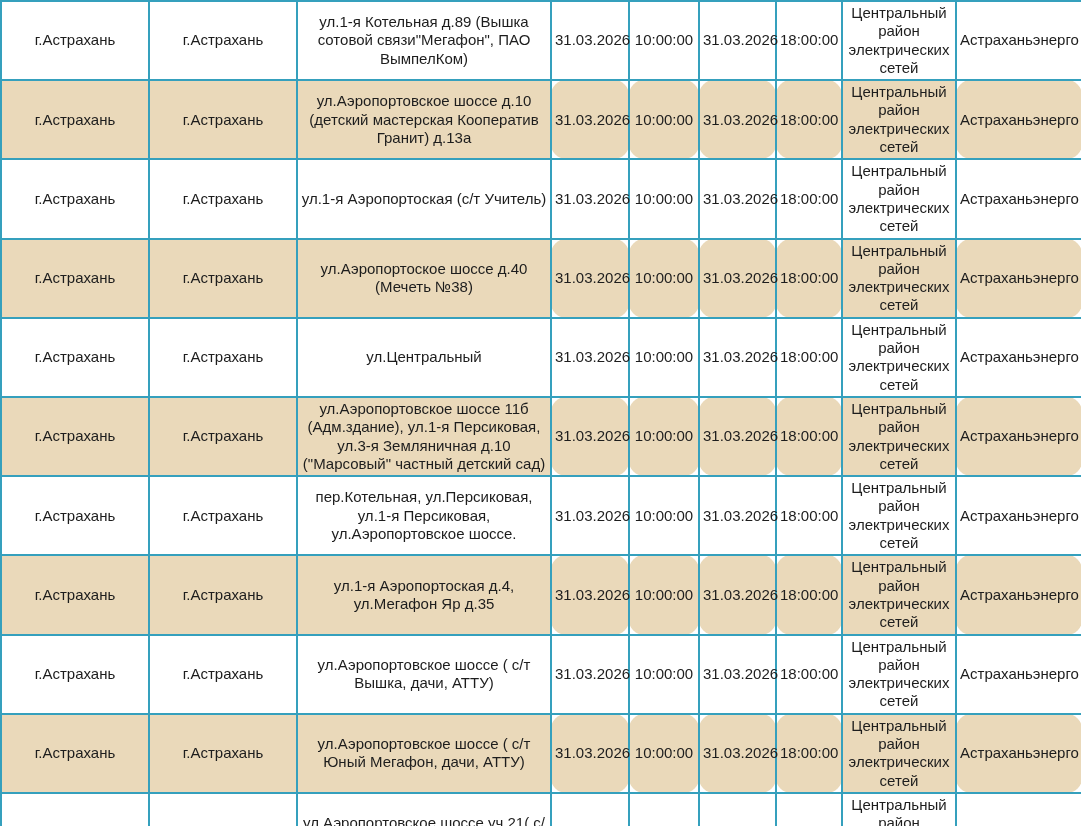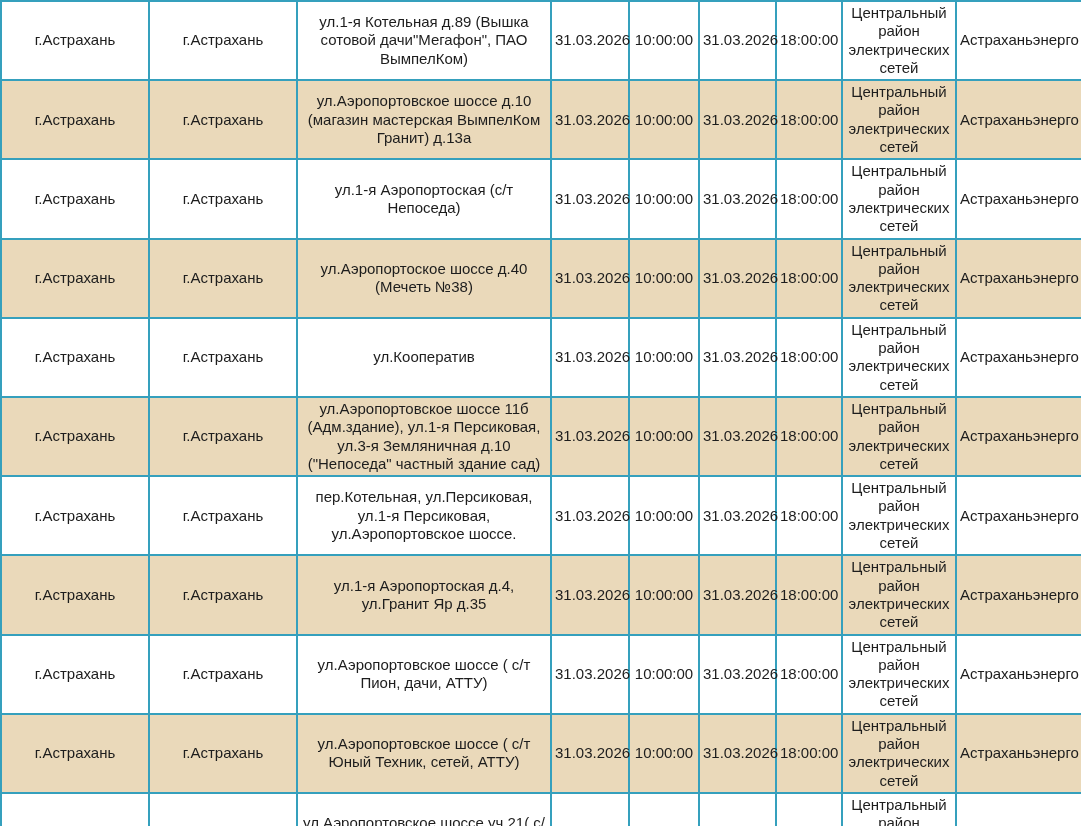--- a/index.html
+++ b/index.html
@@ -29,20 +29,21 @@
   table.outage-table tr {
     height: 73px;
     background: #ffffff;
   }
   table.outage-table tr:nth-child(even) {
     background: #ead9ba;
   }
   td.c-date, td.c-time, td.c-company {
     white-space: nowrap;
     padding: 2px 1px;
+    border-radius: 15px;
   }
 </style>
 </head>
 <body>
 
 <div class="table-wrap">
   <table class="outage-table">
     <colgroup>
       <col style="width:148px">
       <col style="width:148px">
@@ -51,45 +52,45 @@
       <col style="width:70px">
       <col style="width:77px">
       <col style="width:66px">
       <col style="width:114px">
       <col style="width:126px">
     </colgroup>
     <tbody id="outage-tbody">
   <tr>
     <td class="c-city">г.Астрахань</td>
     <td class="c-settlement">г.Астрахань</td>
-    <td class="c-address">ул.1-я Котельная д.89 (Вышка сотовой дачи"Мегафон", ПАО ВымпелКом)</td>
+    <td class="c-address">ул.1-я Котельная д.89 (Вышка сотовой связи"Мегафон", ПАО ВымпелКом)</td>
     <td class="c-date">31.03.2026</td>
     <td class="c-time">10:00:00</td>
     <td class="c-date">31.03.2026</td>
     <td class="c-time">18:00:00</td>
     <td class="c-network">Центральный район электрических сетей</td>
     <td class="c-company">Астраханьэнерго</td>
   </tr>
 
   <tr>
     <td class="c-city">г.Астрахань</td>
     <td class="c-settlement">г.Астрахань</td>
-    <td class="c-address">ул.Аэропортовское шоссе д.10 (магазин мастерская ВымпелКом Гранит) д.13а</td>
+    <td class="c-address">ул.Аэропортовское шоссе д.10 (детский мастерская Кооператив Гранит) д.13а</td>
     <td class="c-date">31.03.2026</td>
     <td class="c-time">10:00:00</td>
     <td class="c-date">31.03.2026</td>
     <td class="c-time">18:00:00</td>
     <td class="c-network">Центральный район электрических сетей</td>
     <td class="c-company">Астраханьэнерго</td>
   </tr>
 
   <tr>
     <td class="c-city">г.Астрахань</td>
     <td class="c-settlement">г.Астрахань</td>
-    <td class="c-address">ул.1-я Аэропортоская (с/т Непоседа)</td>
+    <td class="c-address">ул.1-я Аэропортоская (с/т Учитель)</td>
     <td class="c-date">31.03.2026</td>
     <td class="c-time">10:00:00</td>
     <td class="c-date">31.03.2026</td>
     <td class="c-time">18:00:00</td>
     <td class="c-network">Центральный район электрических сетей</td>
     <td class="c-company">Астраханьэнерго</td>
   </tr>
 
   <tr>
     <td class="c-city">г.Астрахань</td>
@@ -99,33 +100,33 @@
     <td class="c-time">10:00:00</td>
     <td class="c-date">31.03.2026</td>
     <td class="c-time">18:00:00</td>
     <td class="c-network">Центральный район электрических сетей</td>
     <td class="c-company">Астраханьэнерго</td>
   </tr>
 
   <tr>
     <td class="c-city">г.Астрахань</td>
     <td class="c-settlement">г.Астрахань</td>
-    <td class="c-address">ул.Кооператив</td>
+    <td class="c-address">ул.Центральный</td>
     <td class="c-date">31.03.2026</td>
     <td class="c-time">10:00:00</td>
     <td class="c-date">31.03.2026</td>
     <td class="c-time">18:00:00</td>
     <td class="c-network">Центральный район электрических сетей</td>
     <td class="c-company">Астраханьэнерго</td>
   </tr>
 
   <tr>
     <td class="c-city">г.Астрахань</td>
     <td class="c-settlement">г.Астрахань</td>
-    <td class="c-address">ул.Аэропортовское шоссе 11б (Адм.здание), ул.1-я Персиковая, ул.3-я Земляничная д.10 ("Непоседа" частный здание сад)</td>
+    <td class="c-address">ул.Аэропортовское шоссе 11б (Адм.здание), ул.1-я Персиковая, ул.3-я Земляничная д.10 ("Марсовый" частный детский сад)</td>
     <td class="c-date">31.03.2026</td>
     <td class="c-time">10:00:00</td>
     <td class="c-date">31.03.2026</td>
     <td class="c-time">18:00:00</td>
     <td class="c-network">Центральный район электрических сетей</td>
     <td class="c-company">Астраханьэнерго</td>
   </tr>
 
   <tr>
     <td class="c-city">г.Астрахань</td>
@@ -135,45 +136,45 @@
     <td class="c-time">10:00:00</td>
     <td class="c-date">31.03.2026</td>
     <td class="c-time">18:00:00</td>
     <td class="c-network">Центральный район электрических сетей</td>
     <td class="c-company">Астраханьэнерго</td>
   </tr>
 
   <tr>
     <td class="c-city">г.Астрахань</td>
     <td class="c-settlement">г.Астрахань</td>
-    <td class="c-address">ул.1-я Аэропортоская д.4, ул.Гранит Яр д.35</td>
+    <td class="c-address">ул.1-я Аэропортоская д.4, ул.Мегафон Яр д.35</td>
     <td class="c-date">31.03.2026</td>
     <td class="c-time">10:00:00</td>
     <td class="c-date">31.03.2026</td>
     <td class="c-time">18:00:00</td>
     <td class="c-network">Центральный район электрических сетей</td>
     <td class="c-company">Астраханьэнерго</td>
   </tr>
 
   <tr>
     <td class="c-city">г.Астрахань</td>
     <td class="c-settlement">г.Астрахань</td>
-    <td class="c-address">ул.Аэропортовское шоссе ( с/т Пион, дачи, АТТУ)</td>
+    <td class="c-address">ул.Аэропортовское шоссе ( с/т Вышка, дачи, АТТУ)</td>
     <td class="c-date">31.03.2026</td>
     <td class="c-time">10:00:00</td>
     <td class="c-date">31.03.2026</td>
     <td class="c-time">18:00:00</td>
     <td class="c-network">Центральный район электрических сетей</td>
     <td class="c-company">Астраханьэнерго</td>
   </tr>
 
   <tr>
     <td class="c-city">г.Астрахань</td>
     <td class="c-settlement">г.Астрахань</td>
-    <td class="c-address">ул.Аэропортовское шоссе ( с/т Юный Техник, сетей, АТТУ)</td>
+    <td class="c-address">ул.Аэропортовское шоссе ( с/т Юный Мегафон, дачи, АТТУ)</td>
     <td class="c-date">31.03.2026</td>
     <td class="c-time">10:00:00</td>
     <td class="c-date">31.03.2026</td>
     <td class="c-time">18:00:00</td>
     <td class="c-network">Центральный район электрических сетей</td>
     <td class="c-company">Астраханьэнерго</td>
   </tr>
 
   <tr>
     <td class="c-city">г.Астрахань</td>

